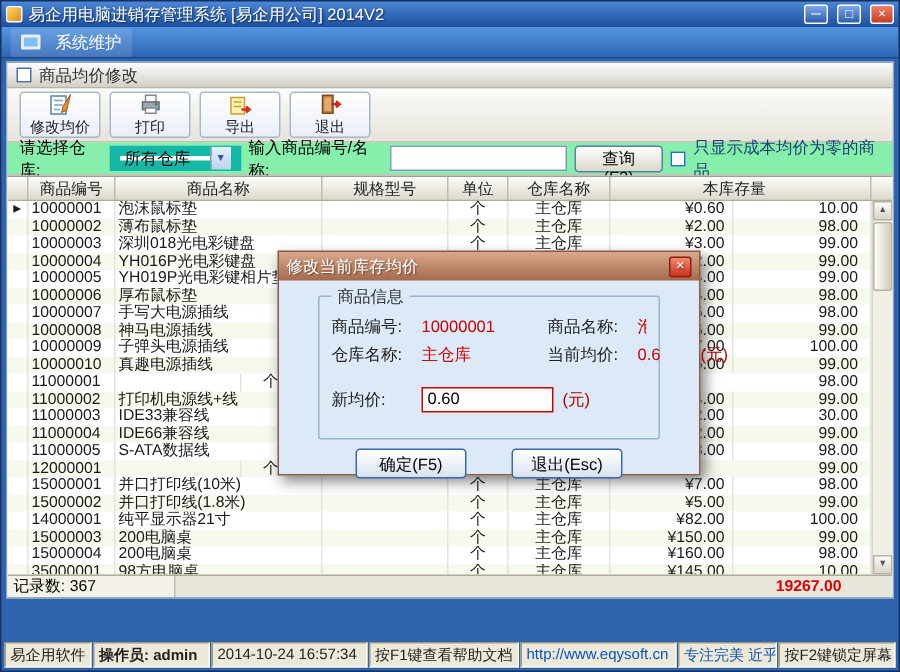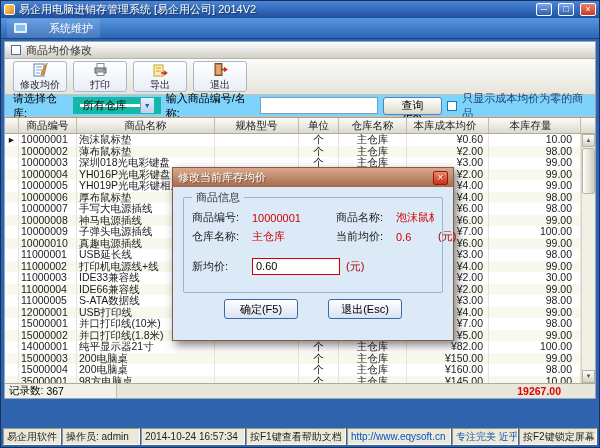--- a/index.html
+++ b/index.html
@@ -12,38 +12,38 @@
     color:#fff;padding:0 3px;gap:4px;flex:0 0 auto;}
   .app-icon{width:11px;height:11px;background:linear-gradient(135deg,#ffd75e,#e08a1e);
     border:1px solid #fff;border-radius:2px;flex:0 0 auto;}
   .tb-title{flex:1;font-size:11px;white-space:nowrap;overflow:hidden;text-shadow:1px 1px 1px rgba(0,0,0,.5);}
   .winbtn{width:16px;height:13px;border:1px solid #fff;border-radius:2px;margin-left:2px;
     background:linear-gradient(#7aa6e8,#2d5fae);color:#fff;font-size:9px;line-height:11px;text-align:center;cursor:pointer;}
   .winbtn.close{background:linear-gradient(#f08068,#c63a22);}
   
   .menubar{height:21px;background:linear-gradient(#5596e0,#2e66b4);display:flex;align-items:center;
     padding:0 6px;border-bottom:1px solid #1c4787;flex:0 0 auto;}
-  .menu-item{display:flex;align-items:center;gap:22px;color:#fff;padding:2px 7px;border-radius:2px;
+  .menu-item{display:flex;align-items:center;gap:10px;color:#fff;padding:2px 7px;border-radius:2px;
     background:rgba(255,255,255,.12);cursor:pointer;}
   .menu-icon{width:13px;height:10px;background:#7ec0f0;border:2px solid #e8eef8;border-radius:1px;}
   
   .client{flex:1;position:relative;background:#2f63ae;padding:2px 3px;}
   .mdi{height:358px;background:#ece9e2;border:1px solid #8ea8c8;display:flex;flex-direction:column;}
   .mdi-title{height:17px;background:linear-gradient(#fdfdfd,#d2cfc6);border-bottom:1px solid #b5b2a8;
     display:flex;align-items:center;gap:5px;padding:0 6px;color:#333;flex:0 0 auto;}
   .mdi-icon{width:10px;height:10px;background:#fff;border:1px solid #4a6da8;}
   
   .toolbar{height:36px;background:linear-gradient(#fbfbf9,#e6e4da);border-bottom:1px solid #c6c2b4;
     display:flex;align-items:center;gap:6px;padding:0 8px;flex:0 0 auto;}
   .tool-btn{width:54px;height:31px;display:flex;flex-direction:column;align-items:center;justify-content:center;
     gap:1px;border:1px solid #a8b8cc;border-radius:3px;background:linear-gradient(#ffffff,#e9eef6);
     font-size:10px;color:#223;cursor:pointer;}
   .tool-btn svg{display:block;}
   
-  .filterbar{height:22px;display:flex;align-items:center;gap:5px;padding:0 8px;background:#7dd3fc;
+  .filterbar{height:22px;display:flex;align-items:center;gap:5px;padding:0 8px;background:#86efac;
     border-bottom:1px solid #c6c2b4;flex:0 0 auto;}
   .combo{width:92px;height:17px;background:#fff;border:7px solid #14b8a6;display:flex;align-items:center;
     justify-content:space-between;padding-left:3px;cursor:pointer;}
   .combo-btn{width:14px;height:15px;background:linear-gradient(#e8f0fc,#bcd2ee);border-left:1px solid #7f9db9;
     color:#2a5caa;font-size:7px;text-align:center;line-height:15px;}
   .txt-input{width:118px;height:17px;border:1px solid #7f9db9;background:#fff;font-size:11px;padding:0 2px;
     font-family:inherit;}
   .xp-btn{height:18px;padding:0 9px;border:1px solid #5a7fb0;border-radius:3px;
     background:linear-gradient(#ffffff,#dcd8c8);font-size:11px;font-family:inherit;cursor:pointer;}
   .chk{width:10px;height:10px;background:#fff;border:1px solid #1a7ab5;flex:0 0 auto;cursor:pointer;}
@@ -73,47 +73,47 @@
     font-size:6px;line-height:11px;text-align:center;color:#555;cursor:pointer;flex:0 0 auto;}
   .sb-thumb{width:13px;height:46px;background:linear-gradient(90deg,#fdfdfb,#d0ccbc);border:1px solid #b8b4a4;
     margin-top:1px;border-radius:2px;cursor:pointer;flex:0 0 auto;}
   .sb-spacer{flex:1;}
   .grid-footer{height:15px;background:#e9e7db;border-top:1px solid #b0ac9c;display:flex;align-items:center;
     font-size:10.5px;flex:0 0 auto;}
   .rec-count{width:112px;height:100%;display:flex;align-items:center;gap:3px;padding:0 4px;background:#f4f2e8;
     border-right:1px solid #c0bcac;}
   .grid-total{margin-left:auto;color:#e00000;font-weight:bold;padding-right:34px;}
   
-  .dialog{position:absolute;left:171px;top:128px;width:282px;height:174px;background:#dce9f6;
+  .dialog{position:absolute;left:184px;top:128px;width:282px;height:150px;background:#dce9f6;
     border:1px solid #8a5a42;box-shadow:3px 4px 9px rgba(0,0,0,.5);z-index:20;display:flex;flex-direction:column;}
   .dlg-title{height:19px;background:linear-gradient(#d9a88c,#a56a4c);display:flex;align-items:center;
     padding:0 5px;color:#fff;font-size:11px;text-shadow:1px 1px 1px rgba(0,0,0,.4);flex:0 0 auto;}
   .dlg-close{margin-left:auto;width:15px;height:14px;background:linear-gradient(#f4886e,#cc2f1c);
     border:1px solid #8e1f10;border-radius:2px;color:#fff;font-size:10px;line-height:12px;text-align:center;cursor:pointer;}
-  .dlg-body{flex:1;position:relative;padding:4px 10px 0;}
+  .dlg-body{flex:1;position:relative;padding:4px 26px 0;}
   .groupbox{position:relative;border:1px solid #9cb4cc;border-radius:2px;height:96px;margin-top:6px;
     padding:10px 8px 0;}
   .group-label{position:absolute;top:-8px;left:8px;background:#dce9f6;padding:0 4px;font-size:11px;color:#333;}
   .fld-row{display:flex;align-items:center;height:19px;font-size:11px;}
   .fld-label{color:#222;width:60px;flex:0 0 auto;}
   .fld-label.w2{width:60px;}
   .fld-value{color:#d00000;width:84px;flex:0 0 auto;overflow:hidden;white-space:nowrap;}
   .fld-value.grow{flex:1;width:auto;}
   .fld-unit{color:#b00000;margin-left:6px;}
   .new-row{margin-top:10px;height:20px;}
   .new-input{width:88px;height:17px;border:1px solid #cc0000;background:#fff;font-size:11px;padding:0 3px;
     font-family:inherit;}
   .dlg-buttons{display:flex;justify-content:center;gap:30px;padding:6px 0 0;}
   .dlg-btn{width:74px;height:20px;border:1px solid #3a68a8;border-radius:3px;
     background:linear-gradient(#ffffff,#d8e2f0);font-size:11px;font-family:inherit;cursor:pointer;}
   
   .statusbar{height:17px;display:flex;margin:0 2px 2px;flex:0 0 auto;gap:1px;}
   .sb-sec{background:#ece9d8;border:1px solid;border-color:#9d9a84 #fcfcf4 #fcfcf4 #9d9a84;
     display:flex;align-items:center;padding:0 3px;font-size:10px;white-space:nowrap;overflow:hidden;color:#222;}
-  .w-brand{width:58px;}.w-oper{width:78px;}.w-time{width:104px;}.w-help{width:100px;}
+  .w-brand{width:58px;}.w-oper{width:78px;font-weight:bold;}.w-time{width:104px;}.w-help{width:100px;}
   .w-url{width:104px;color:#0653c6;cursor:pointer;}.w-slogan{flex:1;color:#1a56b0;}.w-lock{width:78px;}
 </style>
 </head>
 <body>
 
 <div class="screen">
 
   <div class="titlebar">
     <div class="app-icon"></div>
     <div class="tb-title">易企用电脑进销存管理系统 [易企用公司] 2014V2</div>
@@ -198,21 +198,20 @@
       </div>
 
       <div class="grid">
         <div class="grid-header">
             <div class="hcell c-sel"></div>
             <div class="hcell c-code">商品编号</div>
             <div class="hcell c-name">商品名称</div>
             <div class="hcell c-spec">规格型号</div>
             <div class="hcell c-unit">单位</div>
             <div class="hcell c-wh">仓库名称</div>
-            <div class="hcell c-price">本库成本均价</div>
             <div class="hcell c-qty">本库存量</div>
           </div>
         <div class="grid-body">
             <div class="trow">
               <div class="cell c-sel">▸</div>
               <div class="cell c-code">10000001</div>
               <div class="cell c-name">泡沫鼠标垫</div>
               <div class="cell c-spec"></div>
               <div class="cell c-unit">个</div>
               <div class="cell c-wh">主仓库</div>
@@ -305,21 +304,20 @@
               <div class="cell c-name">真趣电源插线</div>
               <div class="cell c-spec"></div>
               <div class="cell c-unit">个</div>
               <div class="cell c-wh">主仓库</div>
               <div class="cell c-price">¥6.00</div>
               <div class="cell c-qty">99.00</div>
             </div>
             <div class="trow">
               <div class="cell c-sel"></div>
               <div class="cell c-code">11000001</div>
-              <div class="cell c-name">USB延长线</div>
               <div class="cell c-spec"></div>
               <div class="cell c-unit">个</div>
               <div class="cell c-wh">主仓库</div>
               <div class="cell c-price">¥3.00</div>
               <div class="cell c-qty">98.00</div>
             </div>
             <div class="trow alt">
               <div class="cell c-sel"></div>
               <div class="cell c-code">11000002</div>
               <div class="cell c-name">打印机电源线+线</div>
@@ -355,21 +353,20 @@
               <div class="cell c-name">S-ATA数据线</div>
               <div class="cell c-spec"></div>
               <div class="cell c-unit">个</div>
               <div class="cell c-wh">主仓库</div>
               <div class="cell c-price">¥3.00</div>
               <div class="cell c-qty">98.00</div>
             </div>
             <div class="trow alt">
               <div class="cell c-sel"></div>
               <div class="cell c-code">12000001</div>
-              <div class="cell c-name">USB打印线</div>
               <div class="cell c-spec"></div>
               <div class="cell c-unit">个</div>
               <div class="cell c-wh">主仓库</div>
               <div class="cell c-price">¥4.00</div>
               <div class="cell c-qty">99.00</div>
             </div>
             <div class="trow">
               <div class="cell c-sel"></div>
               <div class="cell c-code">15000001</div>
               <div class="cell c-name">并口打印线(10米)</div>

